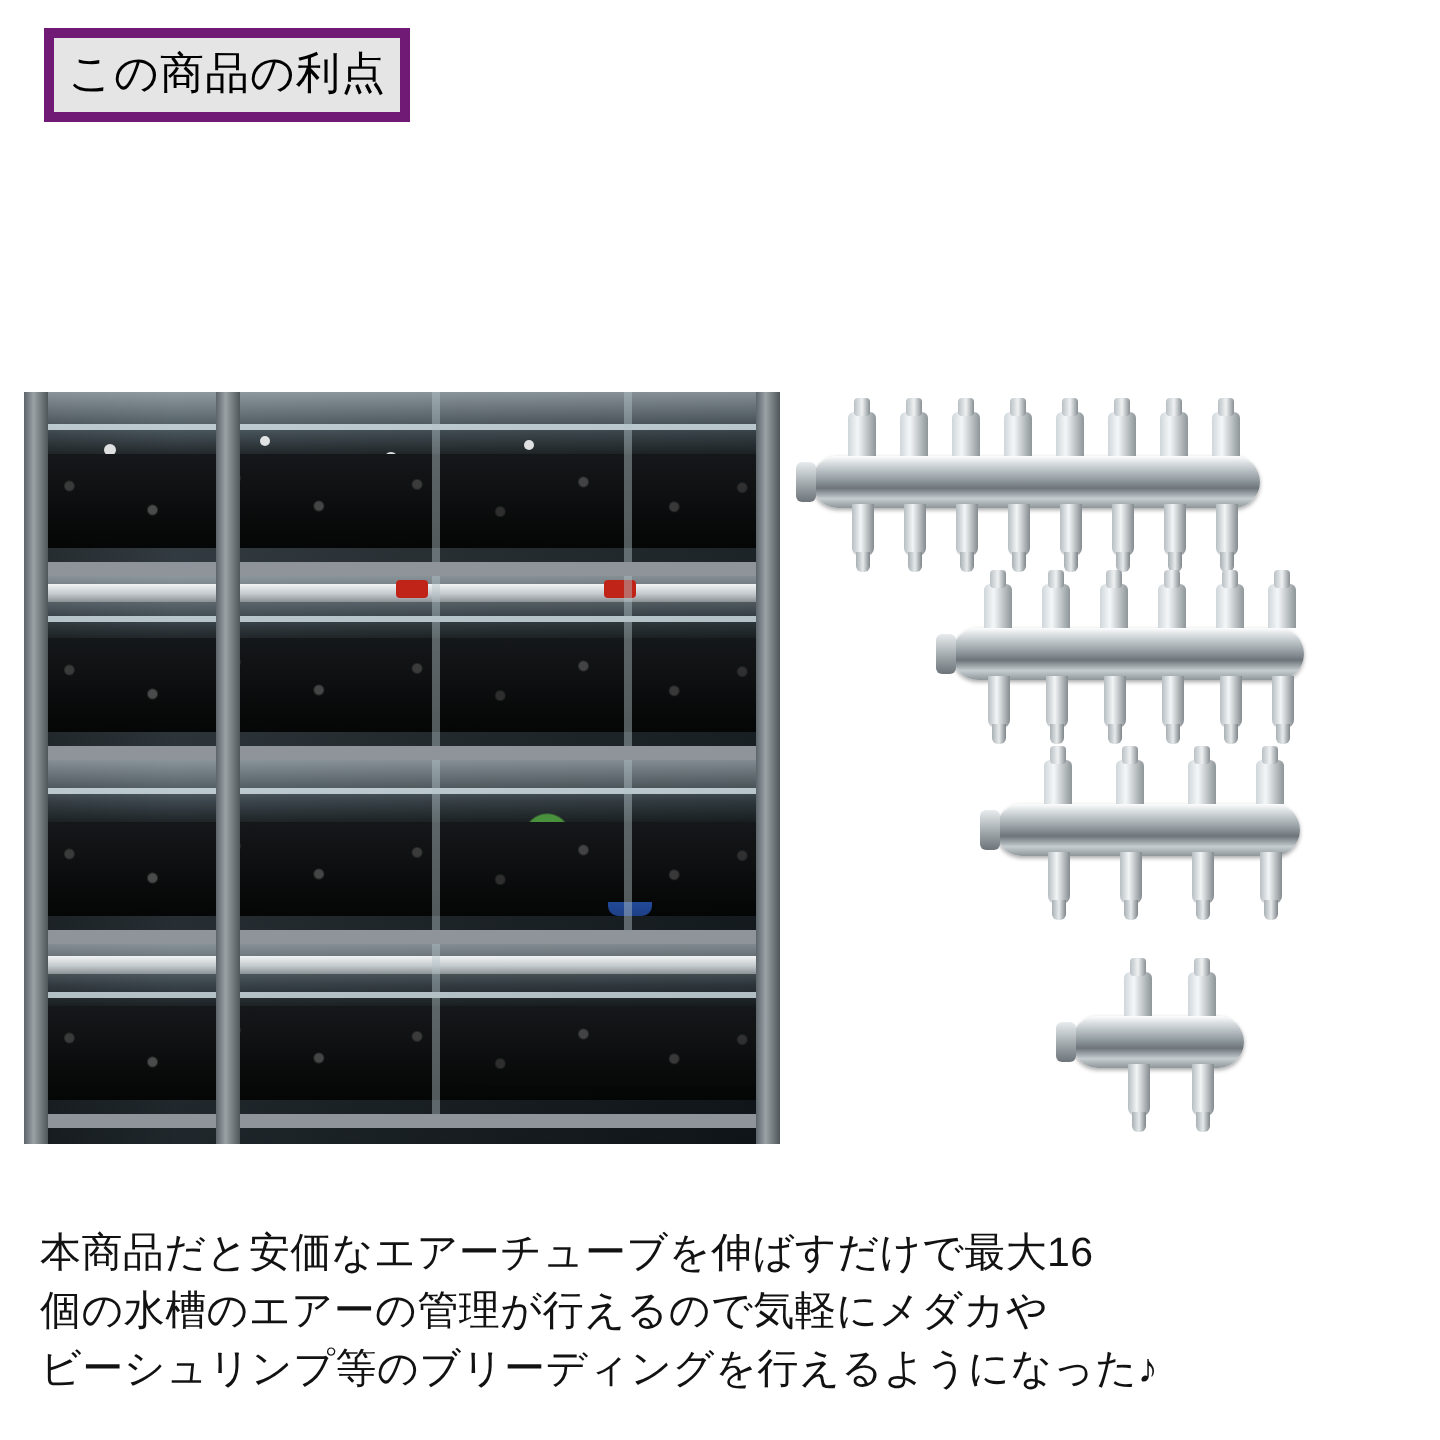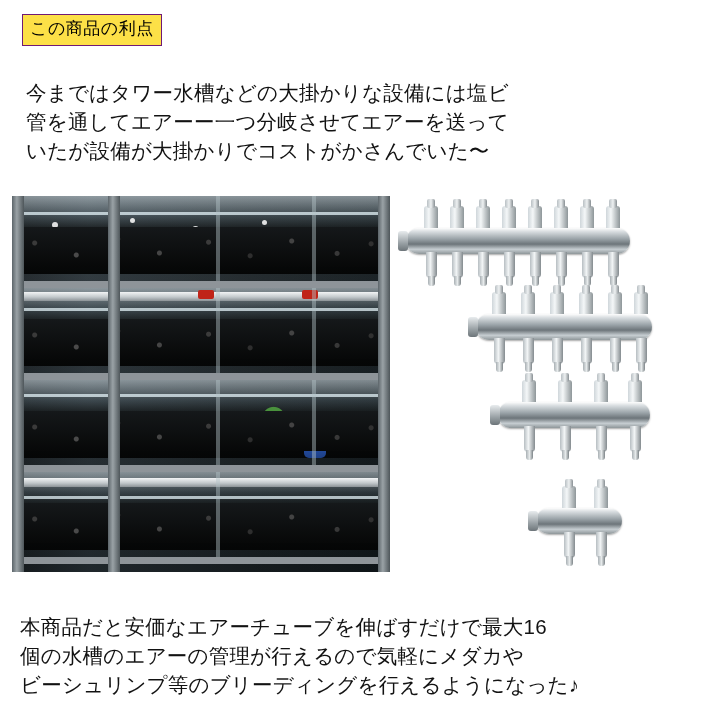--- a/index.html
+++ b/index.html
@@ -21,27 +21,27 @@
     background: #ffffff;
   }
   
   .headline-wrap {
     position: absolute;
     left: 22px;
     top: 14px;
   }
   .headline {
     display: inline-block;
-    background: #fde047;
+    background: #e5e5e5;
     color: #000000;
-    font-size: 17px;
+    font-size: 22px;
     line-height: 1.35;
     padding: 3px 7px 4px 7px;
     letter-spacing: 0.5px;
-    border: 1px solid #701a75;
+    border: 5px solid #701a75;
   }
   
   .para {
     position: absolute;
     font-size: 20.5px;
     line-height: 1.42;
     letter-spacing: 0.2px;
     color: #121212;
     white-space: pre-line;
   }
@@ -226,23 +226,20 @@
 </style>
 </head>
 <body>
 
 <div class="page">
 
   <div class="headline-wrap">
     <span class="headline">この商品の利点</span>
   </div>
 
-  <div class="para para-top">今まではタワー水槽などの大掛かりな設備には塩ビ
-管を通してエアーー一つ分岐させてエアーを送って
-いたが設備が大掛かりでコストがかさんでいた〜</div>
 
   <div class="photo">
     <div class="rack">
 
       <div class="shelf" style="top:0px;">
         <div class="shelf-inner">
           <div class="water-line"></div>
           <div class="bubble" style="left:40px; top:26px; width:6px; height:6px;"></div>
           <div class="bubble" style="left:74px; top:34px; width:4px; height:4px;"></div>
           <div class="bubble" style="left:118px; top:22px; width:5px; height:5px;"></div>

